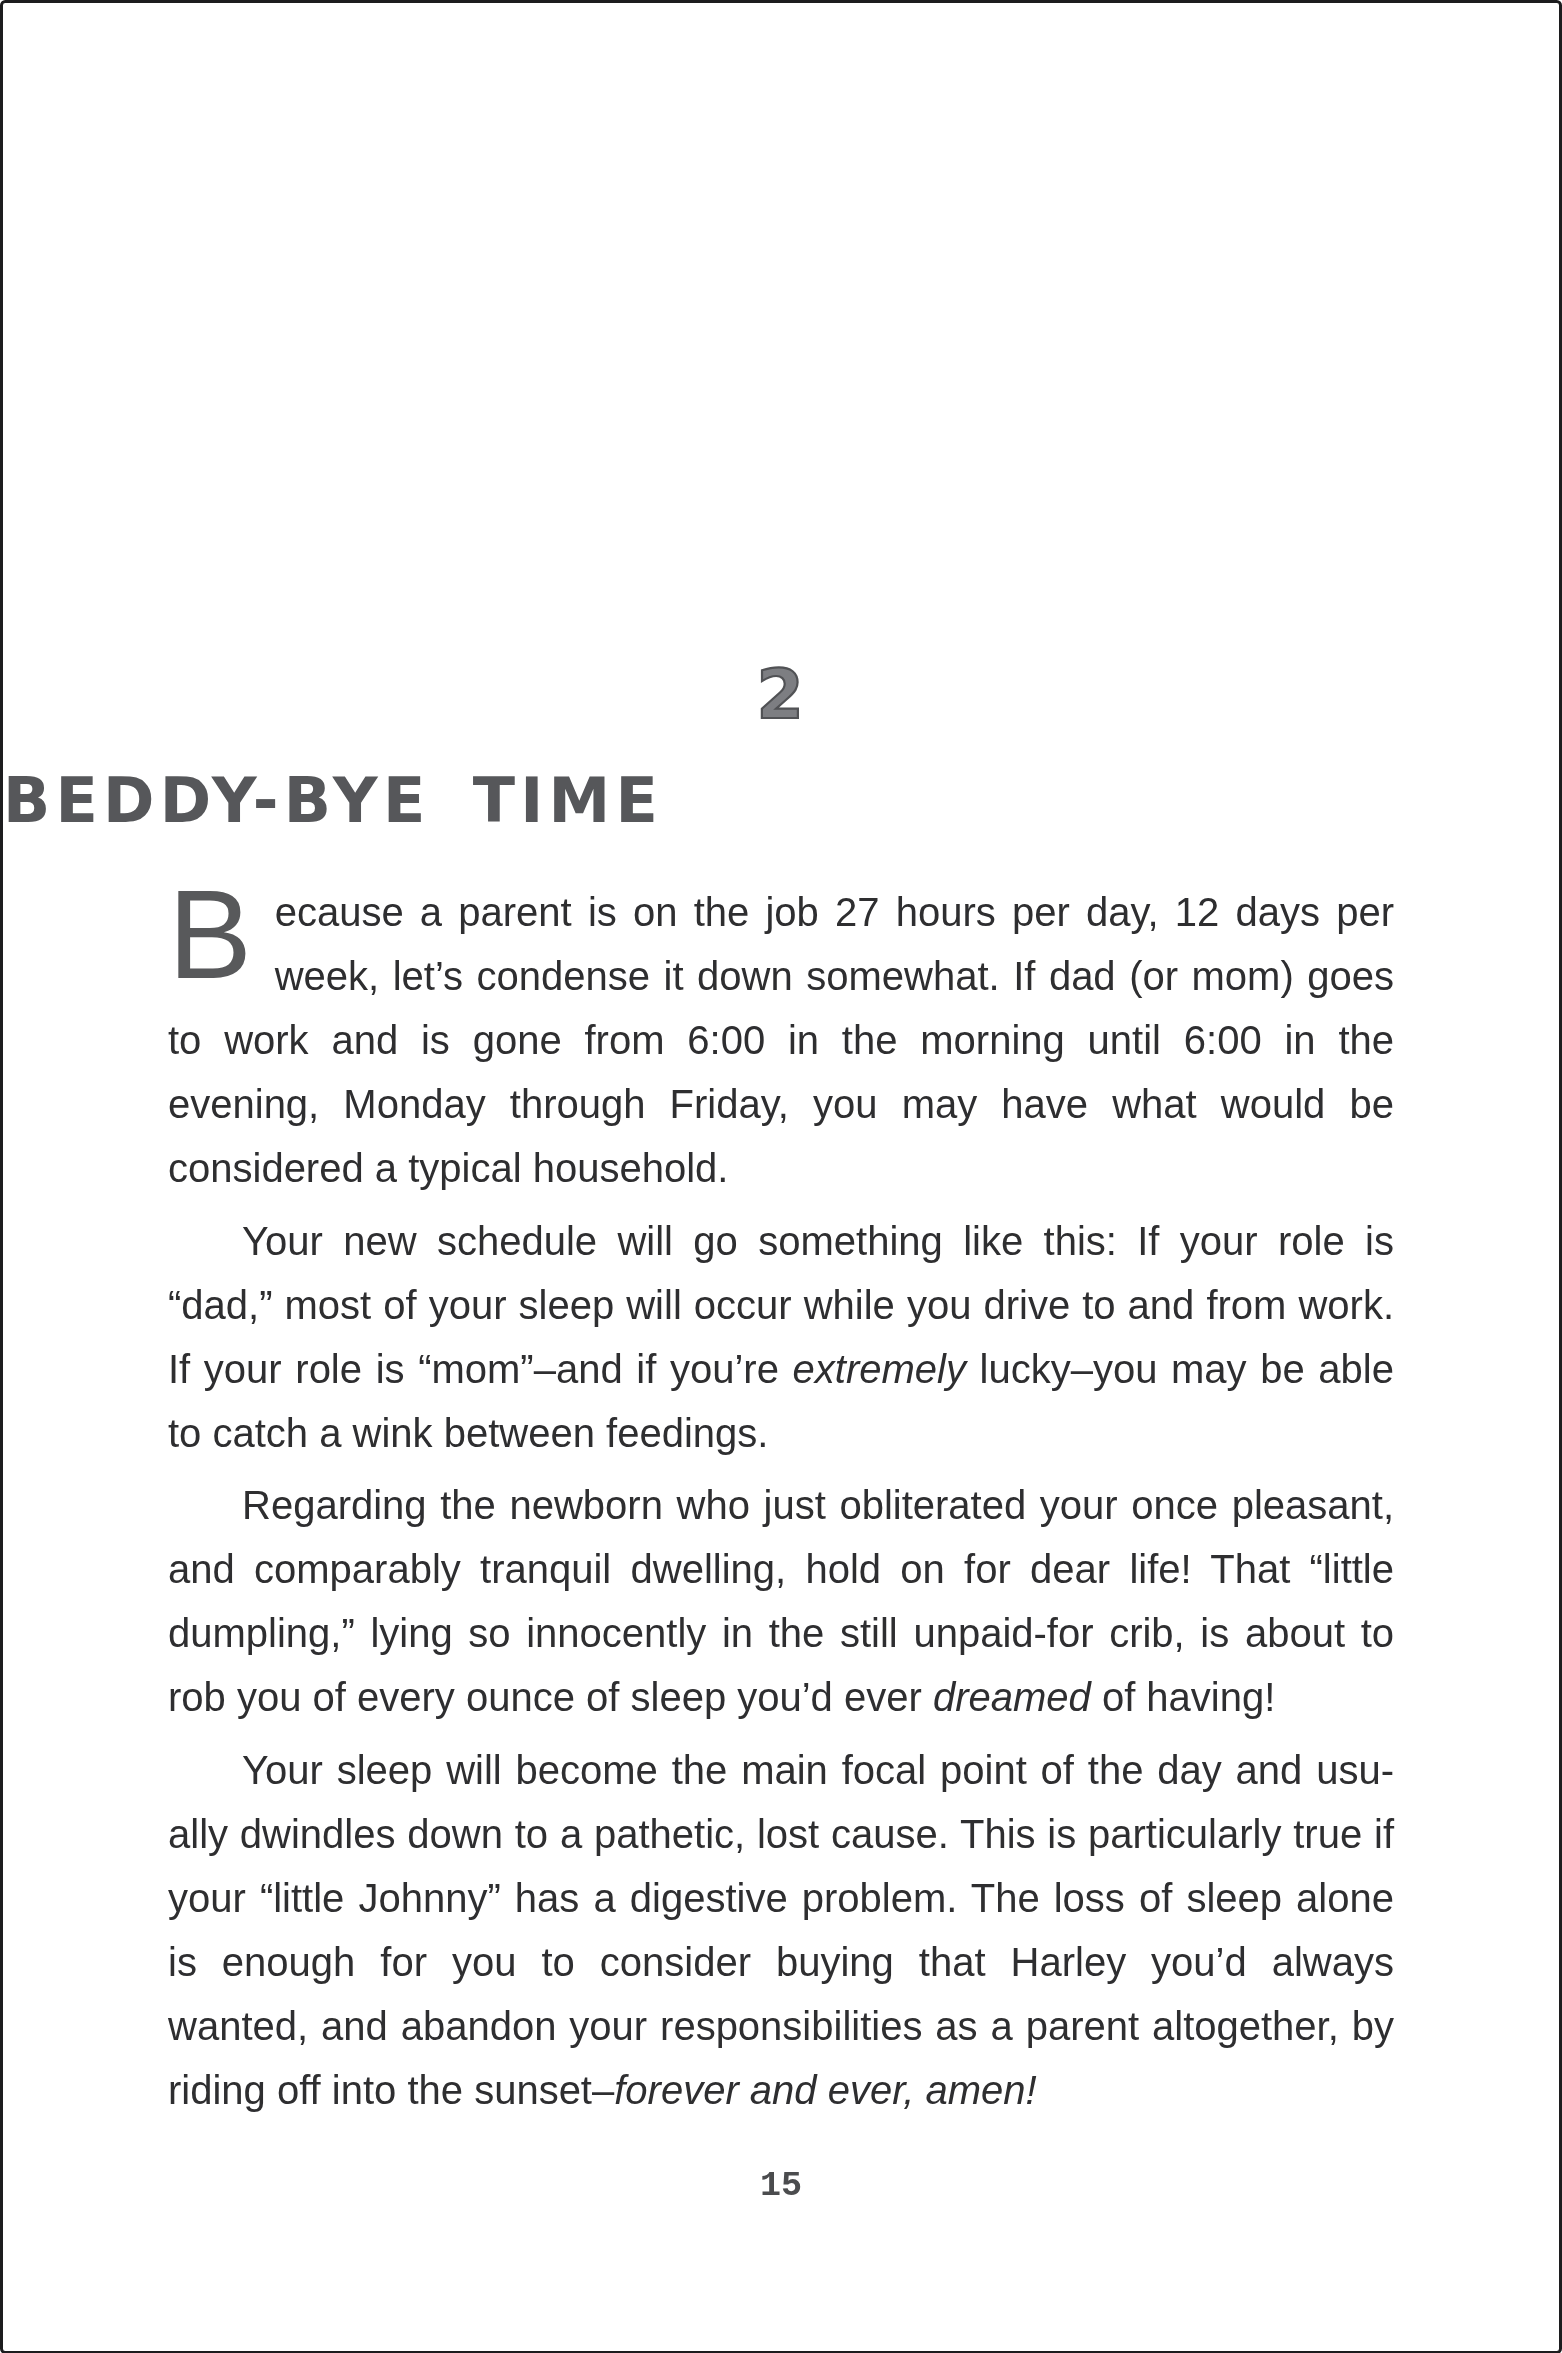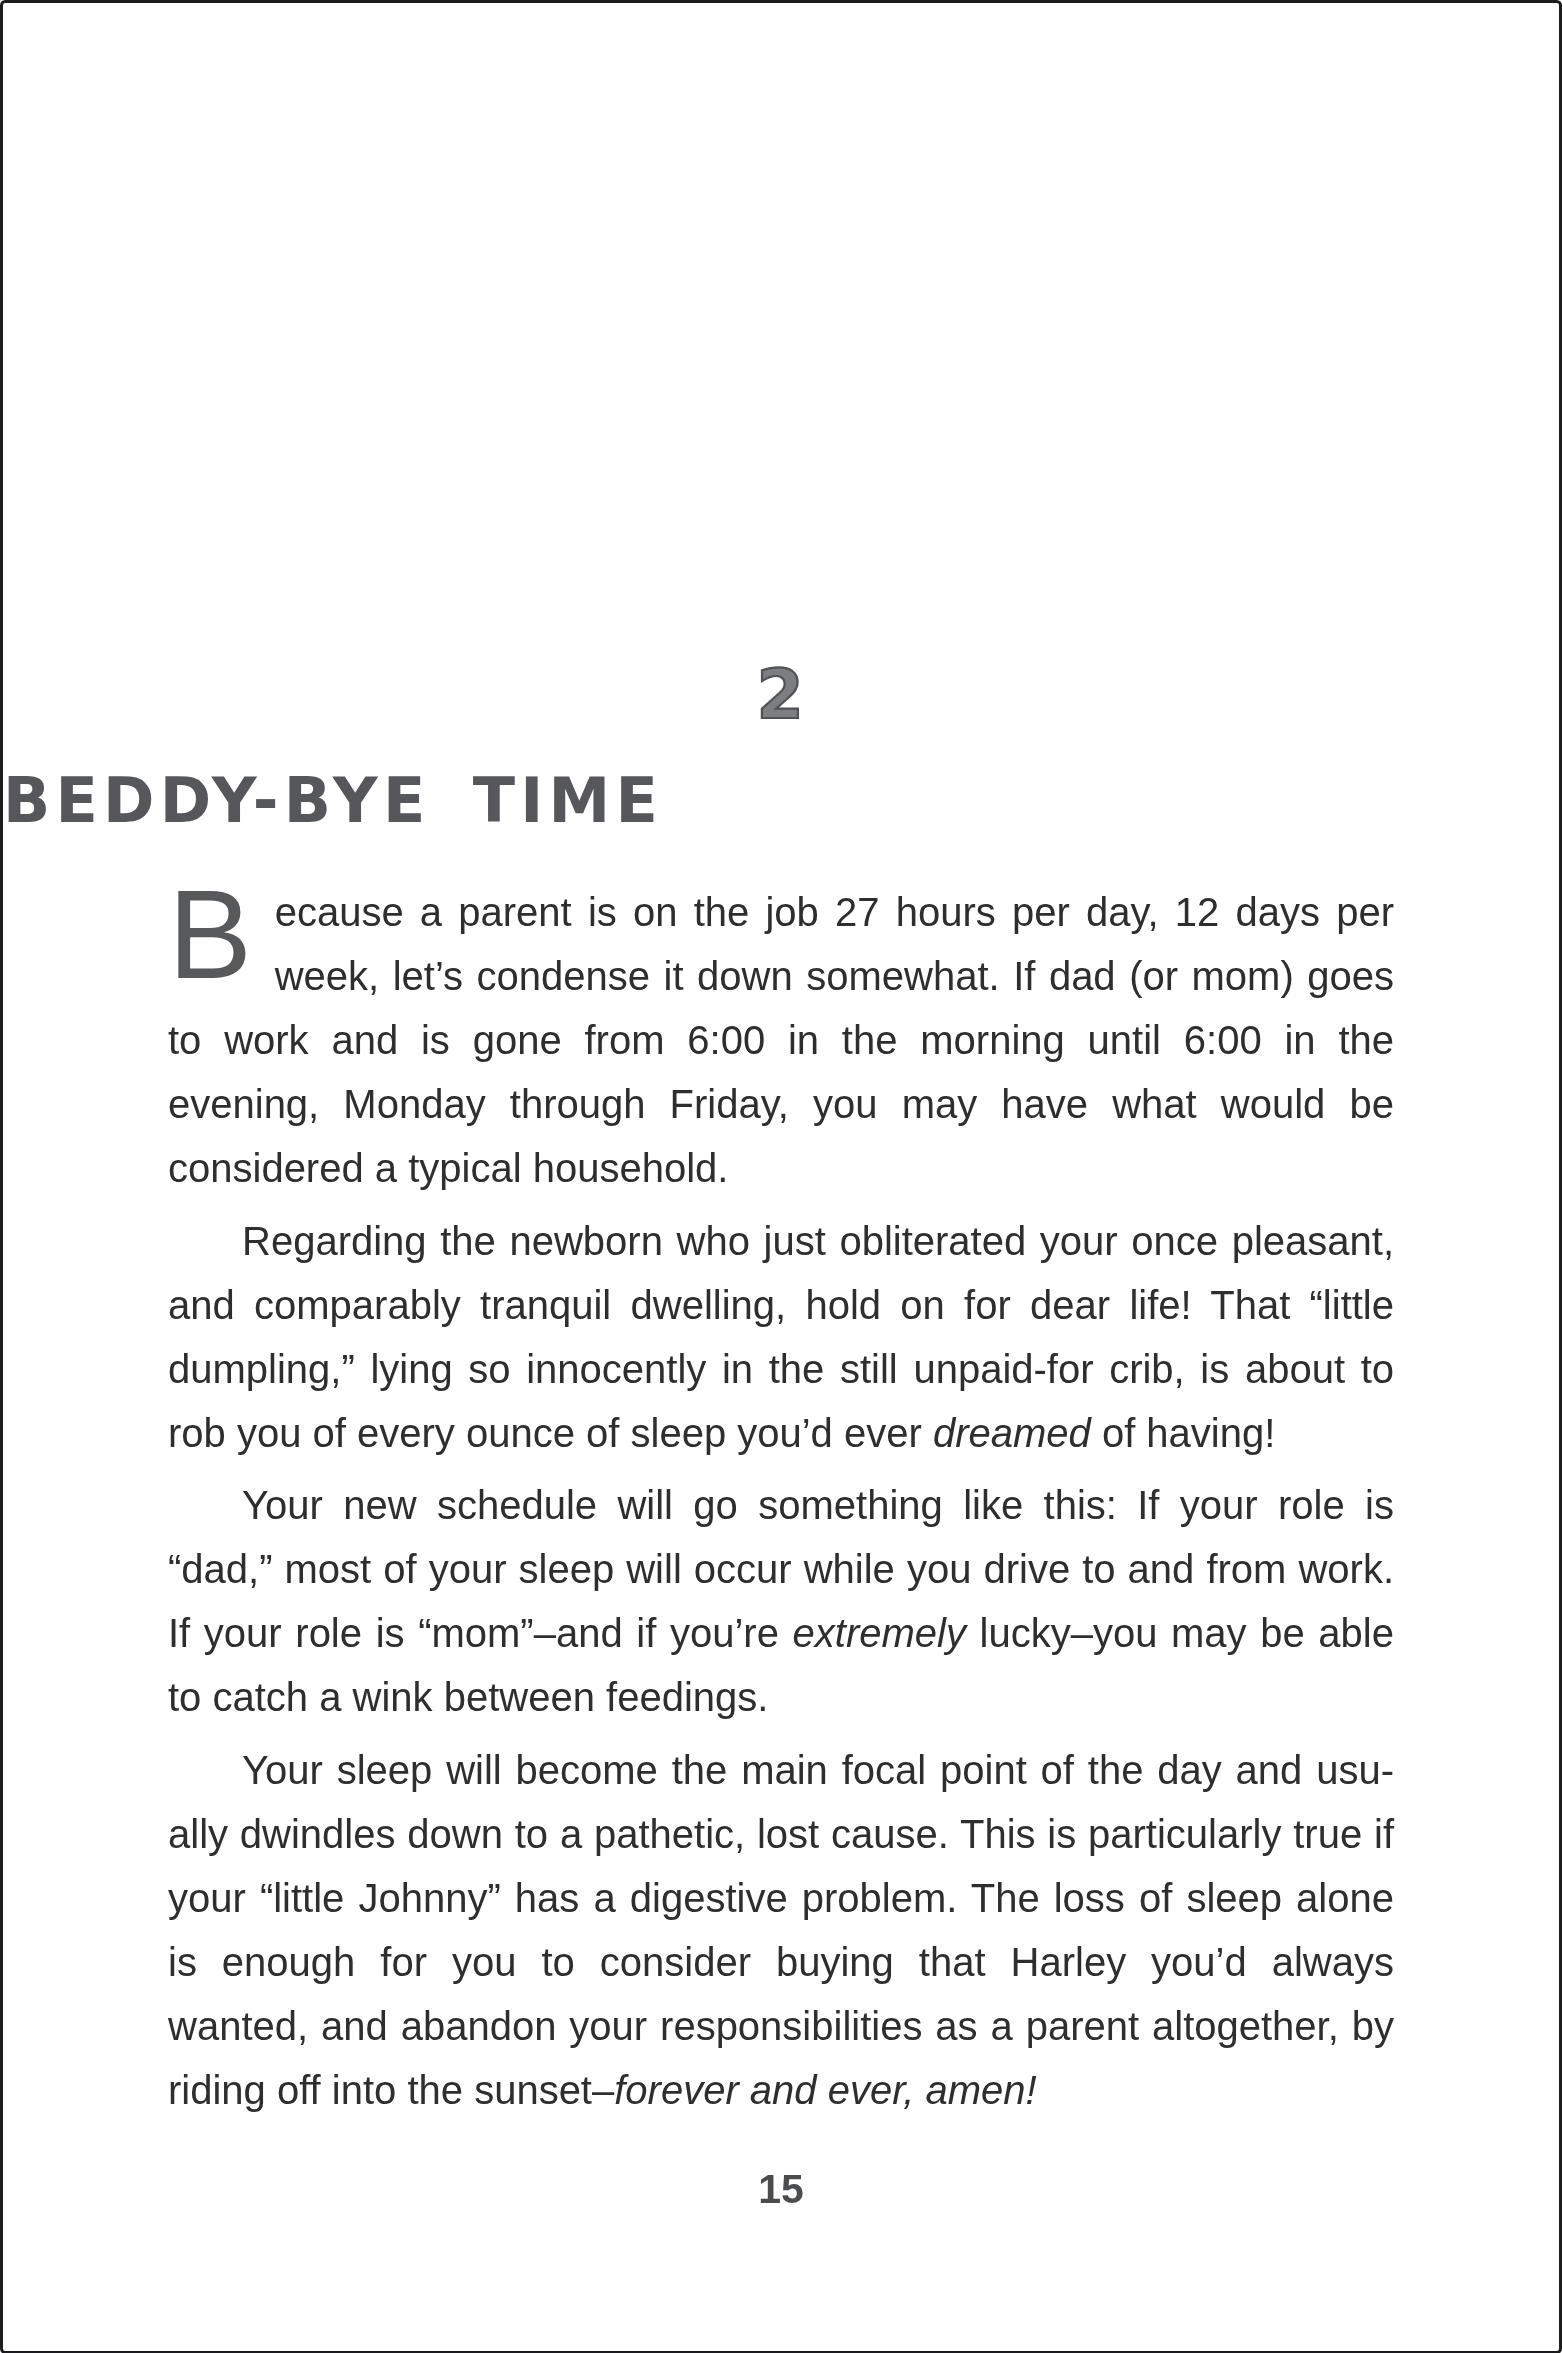--- a/index.html
+++ b/index.html
@@ -52,33 +52,33 @@
     font-weight:400;
     font-size:126px;
     line-height:0.75;
     padding:7.8px 22.6px 1.7px 0;
     color:var(--drop-cap,#58595b);
   }
   .body-text em{font-style:italic;}
   .page-number{
     position:absolute;top:2166px;left:0;width:100%;
     text-align:center;
-    font-family:Liberation Sans, sans-serif;
+    font-family:Liberation Mono, monospace;
     font-weight:bold;
-    font-size:41px;line-height:1;
+    font-size:35px;line-height:1;
     color:var(--page-number-color,#4b4c4e);
   }
 </style>
 </head>
 <body>
 
 <div class="page">
   <div class="chapter-number">2</div>
   <div class="chapter-title">BEDDY-BYE TIME</div>
   <div class="body-text">
       <p><span class="dropcap">B</span><span>ecause a parent is on the job 27 hours per day, 12 days per week, let’s condense it down somewhat. If dad (or mom) goes to work and is gone from 6:00 in the morning until 6:00 in the evening, Monday through Friday, you may have what would be considered a typical household.</span></p>
+      <p class="indented"><span>Your new schedule will go something like this: If your role is “dad,” most of your sleep will occur while you drive to and from work. If your role is “mom”–and if you’re </span><em>extremely</em><span> lucky–you may be able to catch a wink between feedings.</span></p>
       <p class="indented"><span>Regarding the newborn who just obliterated your once pleas­ant, and comparably tranquil dwelling, hold on for dear life! That “lit­tle dumpling,” lying so innocently in the still unpaid-for crib, is about to rob you of every ounce of sleep you’d ever </span><em>dreamed</em><span> of having!</span></p>
-      <p class="indented"><span>Your new schedule will go something like this: If your role is “dad,” most of your sleep will occur while you drive to and from work. If your role is “mom”–and if you’re </span><em>extremely</em><span> lucky–you may be able to catch a wink between feedings.</span></p>
       <p class="indented"><span>Your sleep will become the main focal point of the day and usu­ally dwindles down to a pathetic, lost cause. This is particularly true if your “little Johnny” has a digestive problem. The loss of sleep alone is enough for you to consider buying that Harley you’d al­ways wanted, and abandon your responsibilities as a parent alto­gether, by riding off into the sunset–</span><em>forever and ever, amen!</em></p>
     </div>
   <div class="page-number">15</div>
 </div>
 
 
 </body></html>

